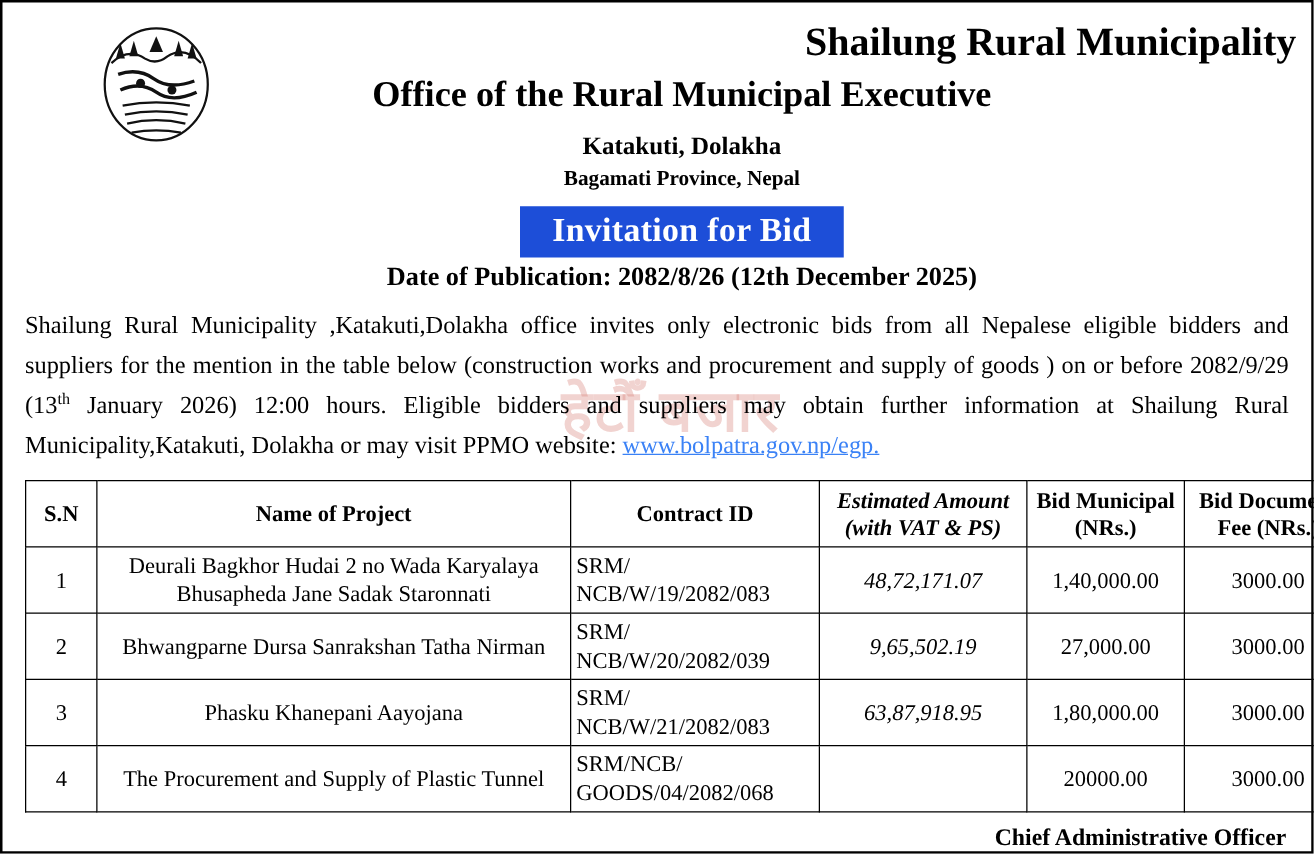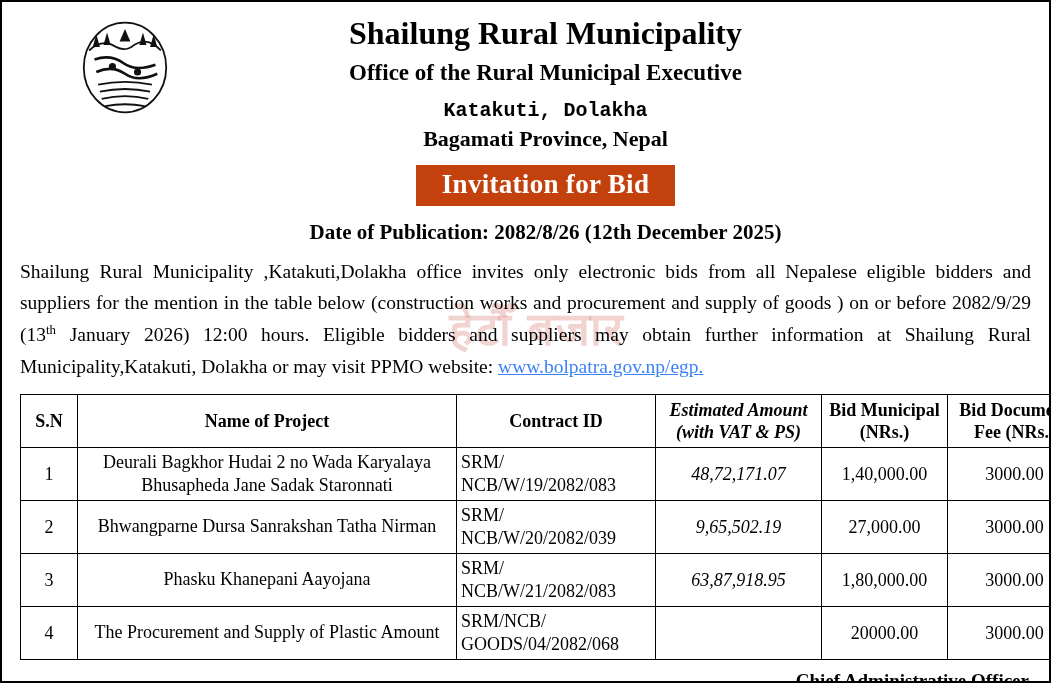--- a/index.html
+++ b/index.html
@@ -52,60 +52,60 @@
   }
   .header {
     text-align: center;
     padding-left: 40px;
   }
   .org-title {
     font-size: 32px;
     font-weight: bold;
     line-height: 1.12;
     margin-top: 8px;
+    text-align: right;
   }
   .org-office {
-    font-size: 23px;
+    font-size: 29px;
     font-weight: bold;
     line-height: 1.15;
     margin-top: 8px;
   }
   .org-address {
     font-size: 20px;
     font-weight: bold;
     margin-top: 12px;
     line-height: 1.25;
-    font-family: Liberation Mono, monospace;
   }
   .org-province {
-    font-size: 22px;
+    font-size: 17px;
     font-weight: bold;
     line-height: 1.25;
     margin-top: 2px;
   }
   .banner-wrap {
     text-align: center;
     padding-left: 40px;
     margin-top: 12px;
   }
   .banner {
     display: inline-block;
-    background: #c2410c;
+    background: #1d4ed8;
     color: #fff;
     font-size: 27px;
     font-weight: bold;
     padding: 4px 26px 6px 26px;
     letter-spacing: 0.3px;
   }
   .pub-date {
     text-align: center;
     padding-left: 40px;
     font-size: 21px;
     font-weight: bold;
-    margin-top: 14px;
+    margin-top: 3px;
   }
   .body-text {
     margin-top: 11px;
     font-size: 19.5px;
     line-height: 1.62;
     text-align: justify;
     padding: 0 6px;
   }
   .body-text sup {
     font-size: 0.66em;
@@ -252,21 +252,21 @@
             <div>SRM/</div>
             <div>NCB/W/21/2082/083</div>
           </td>
           <td class="c-amt">63,87,918.95</td>
           <td class="c-sec">1,80,000.00</td>
           <td class="c-fee">3000.00</td>
         </tr>
         <tr>
           <td class="c-sn">4</td>
           <td class="c-name">
-            <div class="nowrap">The Procurement and Supply of Plastic Amount</div>
+            <div class="nowrap">The Procurement and Supply of Plastic Tunnel</div>
           </td>
           <td class="c-cid">
             <div>SRM/NCB/</div>
             <div>GOODS/04/2082/068</div>
           </td>
           <td class="c-amt"></td>
           <td class="c-sec">20000.00</td>
           <td class="c-fee">3000.00</td>
         </tr>
       </tbody>

